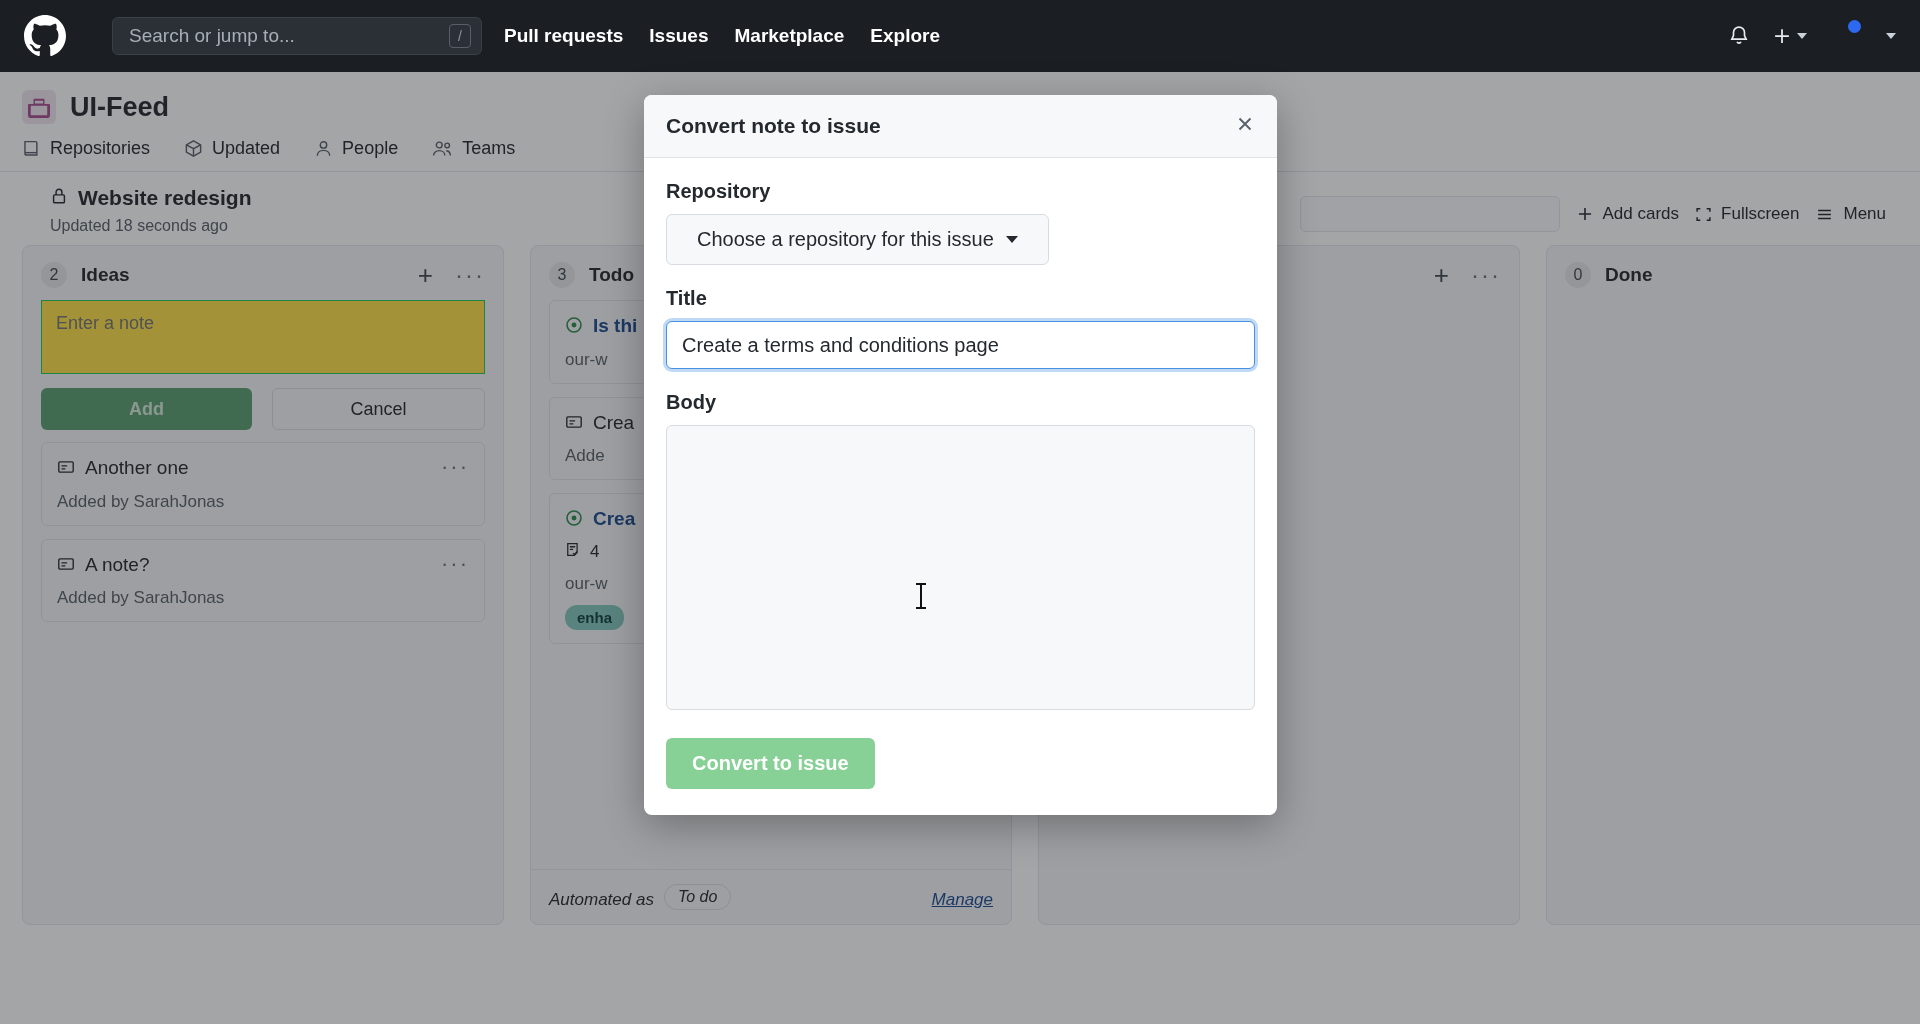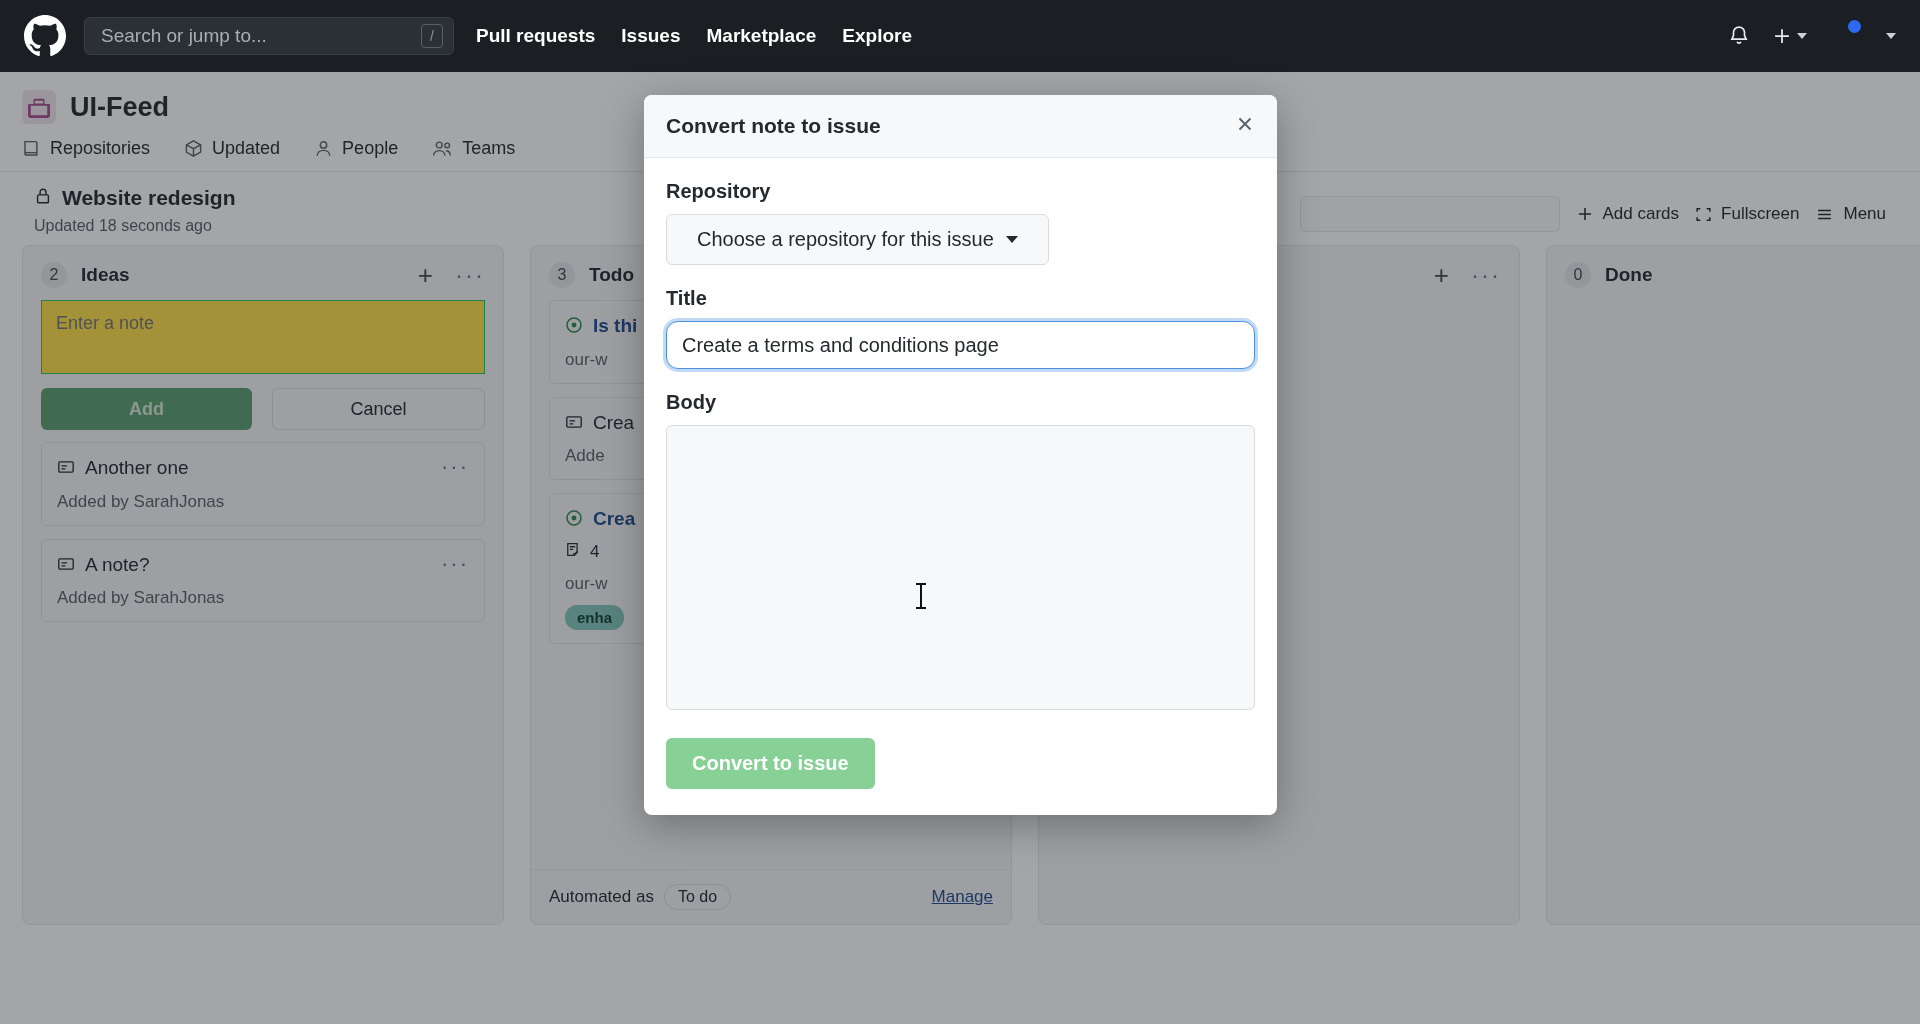--- a/index.html
+++ b/index.html
@@ -24,21 +24,21 @@
   .gh-header {
     height: 72px; background: #1b1f23;
     display: flex; align-items: center; padding: 0 24px;
     position: relative; z-index: 60;
   }
   .gh-logo { width: 42px; height: 42px; margin-right: 18px; flex: 0 0 auto; }
   .gh-logo svg { display: block; width: 42px; height: 42px; fill: #ffffff; }
   .gh-search {
     width: 370px; height: 38px; border: 1px solid #3a3f45; border-radius: 6px;
     background: #2b3036; display: flex; align-items: center;
-    padding: 0 10px 0 16px; margin-right: 22px;
+    padding: 0 10px 0 16px; margin-right: 22px; margin-left: 28px;
   }
   .gh-search .ph { flex: 1; color: #a7aeb5; font-size: 19px; }
   .gh-slash {
     width: 22px; height: 24px; border: 1px solid #57606a; border-radius: 4px;
     color: #8b949e; font-size: 14px; display: flex; align-items: center;
     justify-content: center; flex: 0 0 auto;
   }
   .gh-nav { display: flex; align-items: center; gap: 26px; }
   .gh-nav a { color: #ffffff; font-size: 19px; font-weight: bold; text-decoration: none; white-space: nowrap; }
   .gh-right { margin-left: auto; display: flex; align-items: center; gap: 22px; }
@@ -67,20 +67,21 @@
   }
   .org-name { font-size: 27px; font-weight: bold; color: #24292e; }
   .org-tabs { display: flex; align-items: center; gap: 34px; padding-bottom: 12px; }
   .org-tab { display: flex; align-items: center; gap: 9px; color: #24292e; font-size: 18px; }
   .org-tab svg { display: block; }
 
   
   .proj-head {
     padding: 14px 34px 10px; display: flex; align-items: flex-start;
     background: #ffffff;
+    margin-left: 16px;
   }
   .proj-left { flex: 1 1 auto; }
   .proj-name { display: flex; align-items: center; gap: 10px; }
   .proj-name .t { font-size: 21px; font-weight: bold; color: #24292e; }
   .proj-updated { font-size: 16px; color: #586069; margin-top: 7px; }
   .proj-right { display: flex; align-items: center; gap: 16px; padding-top: 10px; }
   .proj-search {
     width: 260px; height: 36px; border: 1px solid #e1e4e8; border-radius: 6px;
     background: #fafbfc;
   }
@@ -137,21 +138,21 @@
   .card-dots { color: #6a737d; font-size: 22px; line-height: 1; letter-spacing: 2px; flex: 0 0 auto; }
   .card-meta { font-size: 17px; color: #586069; margin-top: 11px; }
   .card-tasks { display: flex; align-items: center; gap: 8px; font-size: 17px; color: #24292e; margin-top: 9px; }
   .label-chip {
     display: inline-block; margin-top: 11px; padding: 4px 12px; border-radius: 12px;
     background: #83c7bb; color: #12403a; font-size: 15px; font-weight: bold;
   }
 
   .col-foot {
     border-top: 1px solid #e1e4e8; padding: 14px 18px;
-    display: flex; align-items: center; font-size: 17px; color: #24292e;
+    display: flex; align-items: flex-end; font-size: 17px; color: #24292e; font-style: italic;
   }
   .chip-todo {
     border: 1px solid #d8dbdf; border-radius: 14px; padding: 3px 13px;
     margin-left: 10px; font-size: 16px; color: #24292e; background: #f5f6f7;
   }
   .manage-link { margin-left: auto; color: #1c4b8f; font-size: 17px; }
 
   
   .modal {
     position: absolute; left: 644px; top: 95px; width: 633px;
@@ -169,21 +170,21 @@
   .fld-label { font-size: 20px; font-weight: bold; color: #24292e; margin-bottom: 11px; }
   .repo-select {
     display: inline-flex; align-items: center; gap: 12px;
     background: #f6f8fa; border: 1px solid #d8dbdf; border-radius: 6px;
     padding: 13px 30px; font-size: 20px; color: #24292e;
   }
   .sel-caret { width: 0; height: 0; border-left: 6px solid transparent;
                border-right: 6px solid transparent; border-top: 7px solid #24292e; }
   .spacer-16 { height: 22px; }
   .title-input {
-    width: 100%; height: 48px; border: 1px solid #4a90e2; border-radius: 12px;
+    width: 100%; height: 48px; border: 1px solid #4a90e2; border-radius: 6px;
     background: #ffffff; padding: 8px 15px; font-size: 20px; color: #24292e;
     font-family: "Liberation Sans", sans-serif;
     box-shadow: 0 0 0 3px rgba(3,102,214,0.25);
   }
   .body-area {
     width: 100%; height: 285px; border: 1px solid #d8dbdf; border-radius: 6px;
     background: #f6f8fa; padding: 13px 15px; font-size: 19px; resize: none;
     font-family: "Liberation Sans", sans-serif; color: #24292e;
   }
   .convert-btn {

